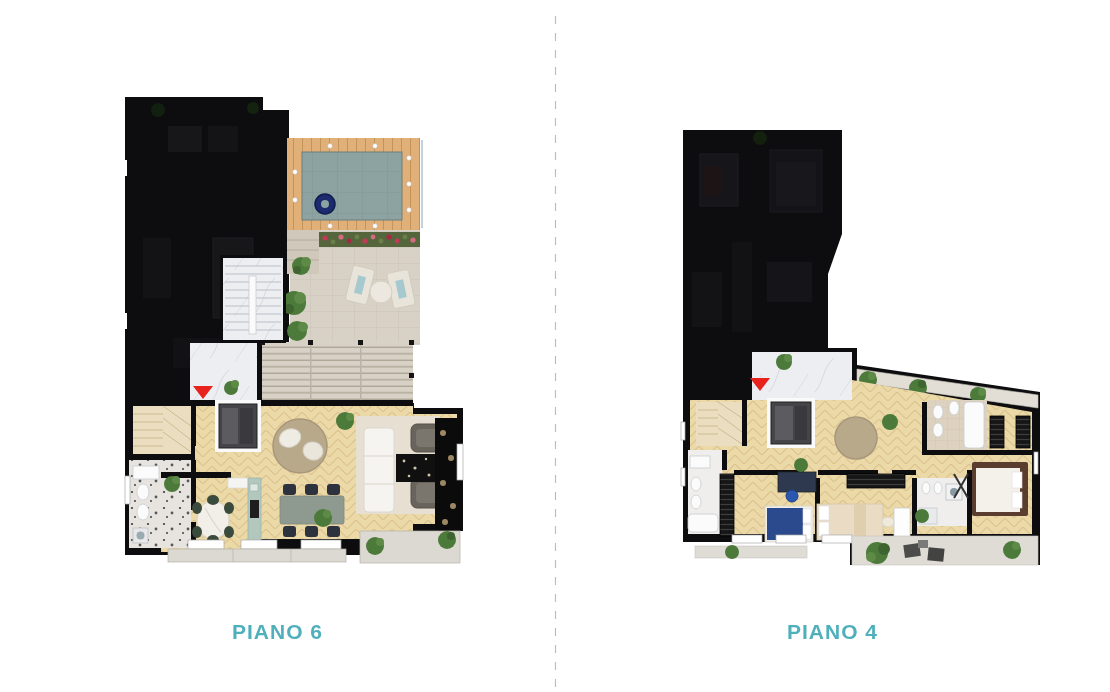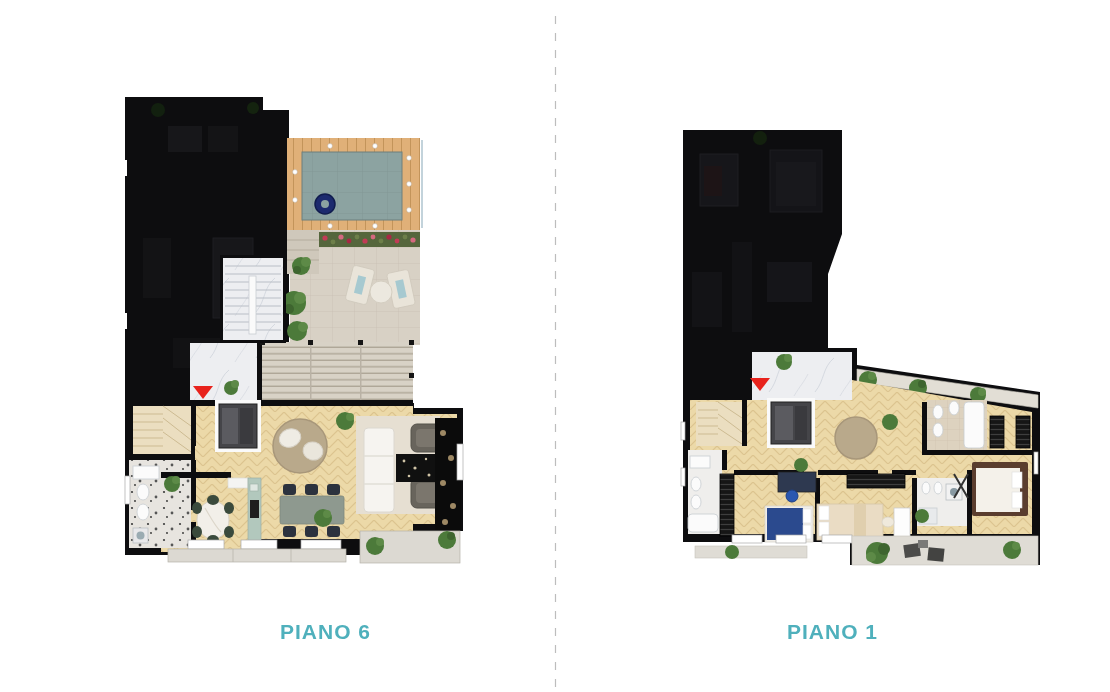--- a/index.html
+++ b/index.html
@@ -1,21 +1,21 @@
 <!DOCTYPE html>
 <html style="--page_bg: #ffffff; --accent: #4fb0bc; --wall: #0d0d0f; --parquet: #ecd9a8; --marble: #edeef1; --deck_wood: #e0b078; --pool_water: #8ca3a1; --pool_float: #1c2a6e; --stone_terrace: #d8d1c5; --terrace_light: #dfdcd5; --red_marker: #e8221c; --plant_green: #4c7a3a; --divider_gray: #bdbdbd;"><head>
 <meta charset="utf-8">
 <style>
   html,body{margin:0;padding:0;background:#fff;}
   .canvas{position:relative;width:1110px;height:692px;background:var(--page_bg,#fff);overflow:hidden;
           font-family:"Liberation Sans", sans-serif;}
   .plan-svg{position:absolute;top:0;left:0;}
   .floor-label{position:absolute;top:620px;width:555px;text-align:center;
                color:var(--accent,#4fb0bc);font-size:21px;font-weight:700;letter-spacing:1px;}
-  .floor-label.left{left:0;padding-left:48px;}
+  .floor-label.left{left:0;}
   .floor-label.right{left:555px;}
   .red-marker{fill:var(--red_marker,#e8221c);}
   .divider-line{stroke:var(--divider_gray,#bdbdbd);}
 </style>
 </head>
 <body>
 
 <div class="canvas">
 
 <svg class="plan-svg" width="1110" height="692" viewBox="0 0 1110 692">
@@ -438,15 +438,15 @@
           <circle cx="199" cy="435" r="5" fill="#5d8a47"></circle>
       <circle cx="340" cy="428" r="9" fill="#4c7a3a"></circle>
           <circle cx="344" cy="424" r="4" fill="#5d8a47"></circle>
     </g>
   </g>
 
   <line class="divider-line" x1="555.5" y1="16" x2="555.5" y2="692" stroke-width="1.2" stroke-dasharray="8 9"></line>
 </svg>
 
 <div class="floor-label left">PIANO 6</div>
-<div class="floor-label right">PIANO 1</div>
+<div class="floor-label right">PIANO 4</div>
 
 </div>
 
 </body></html>

